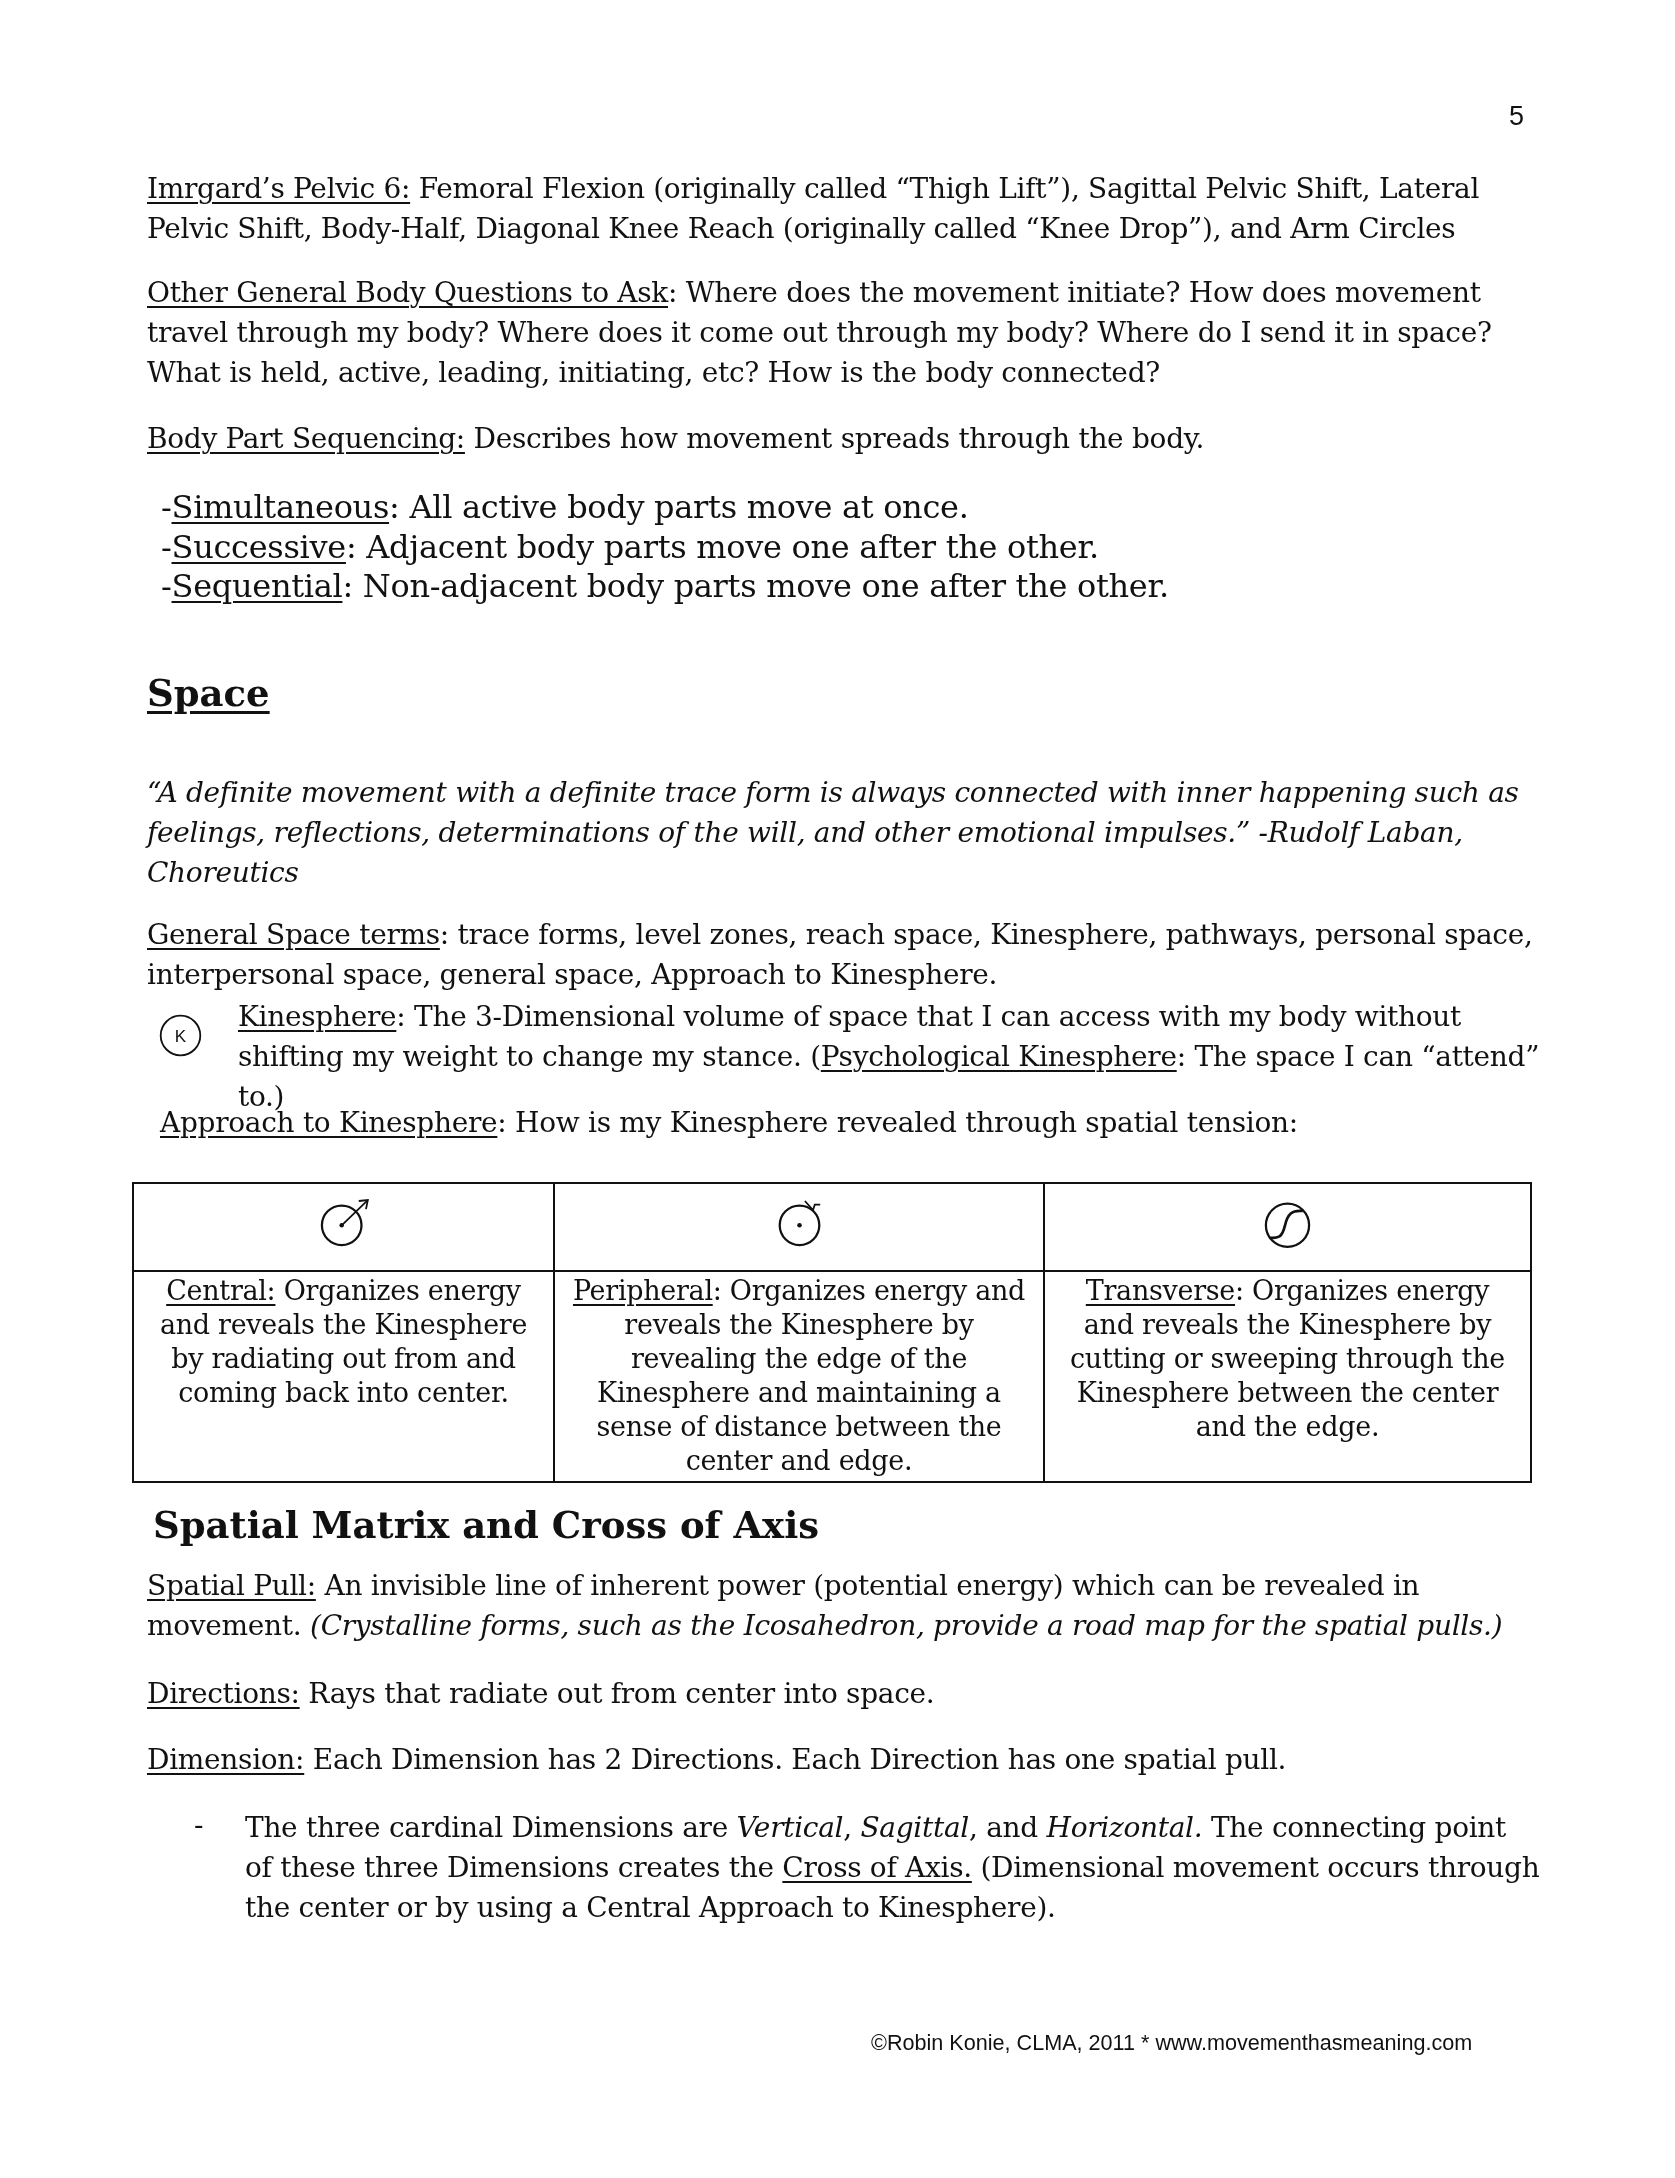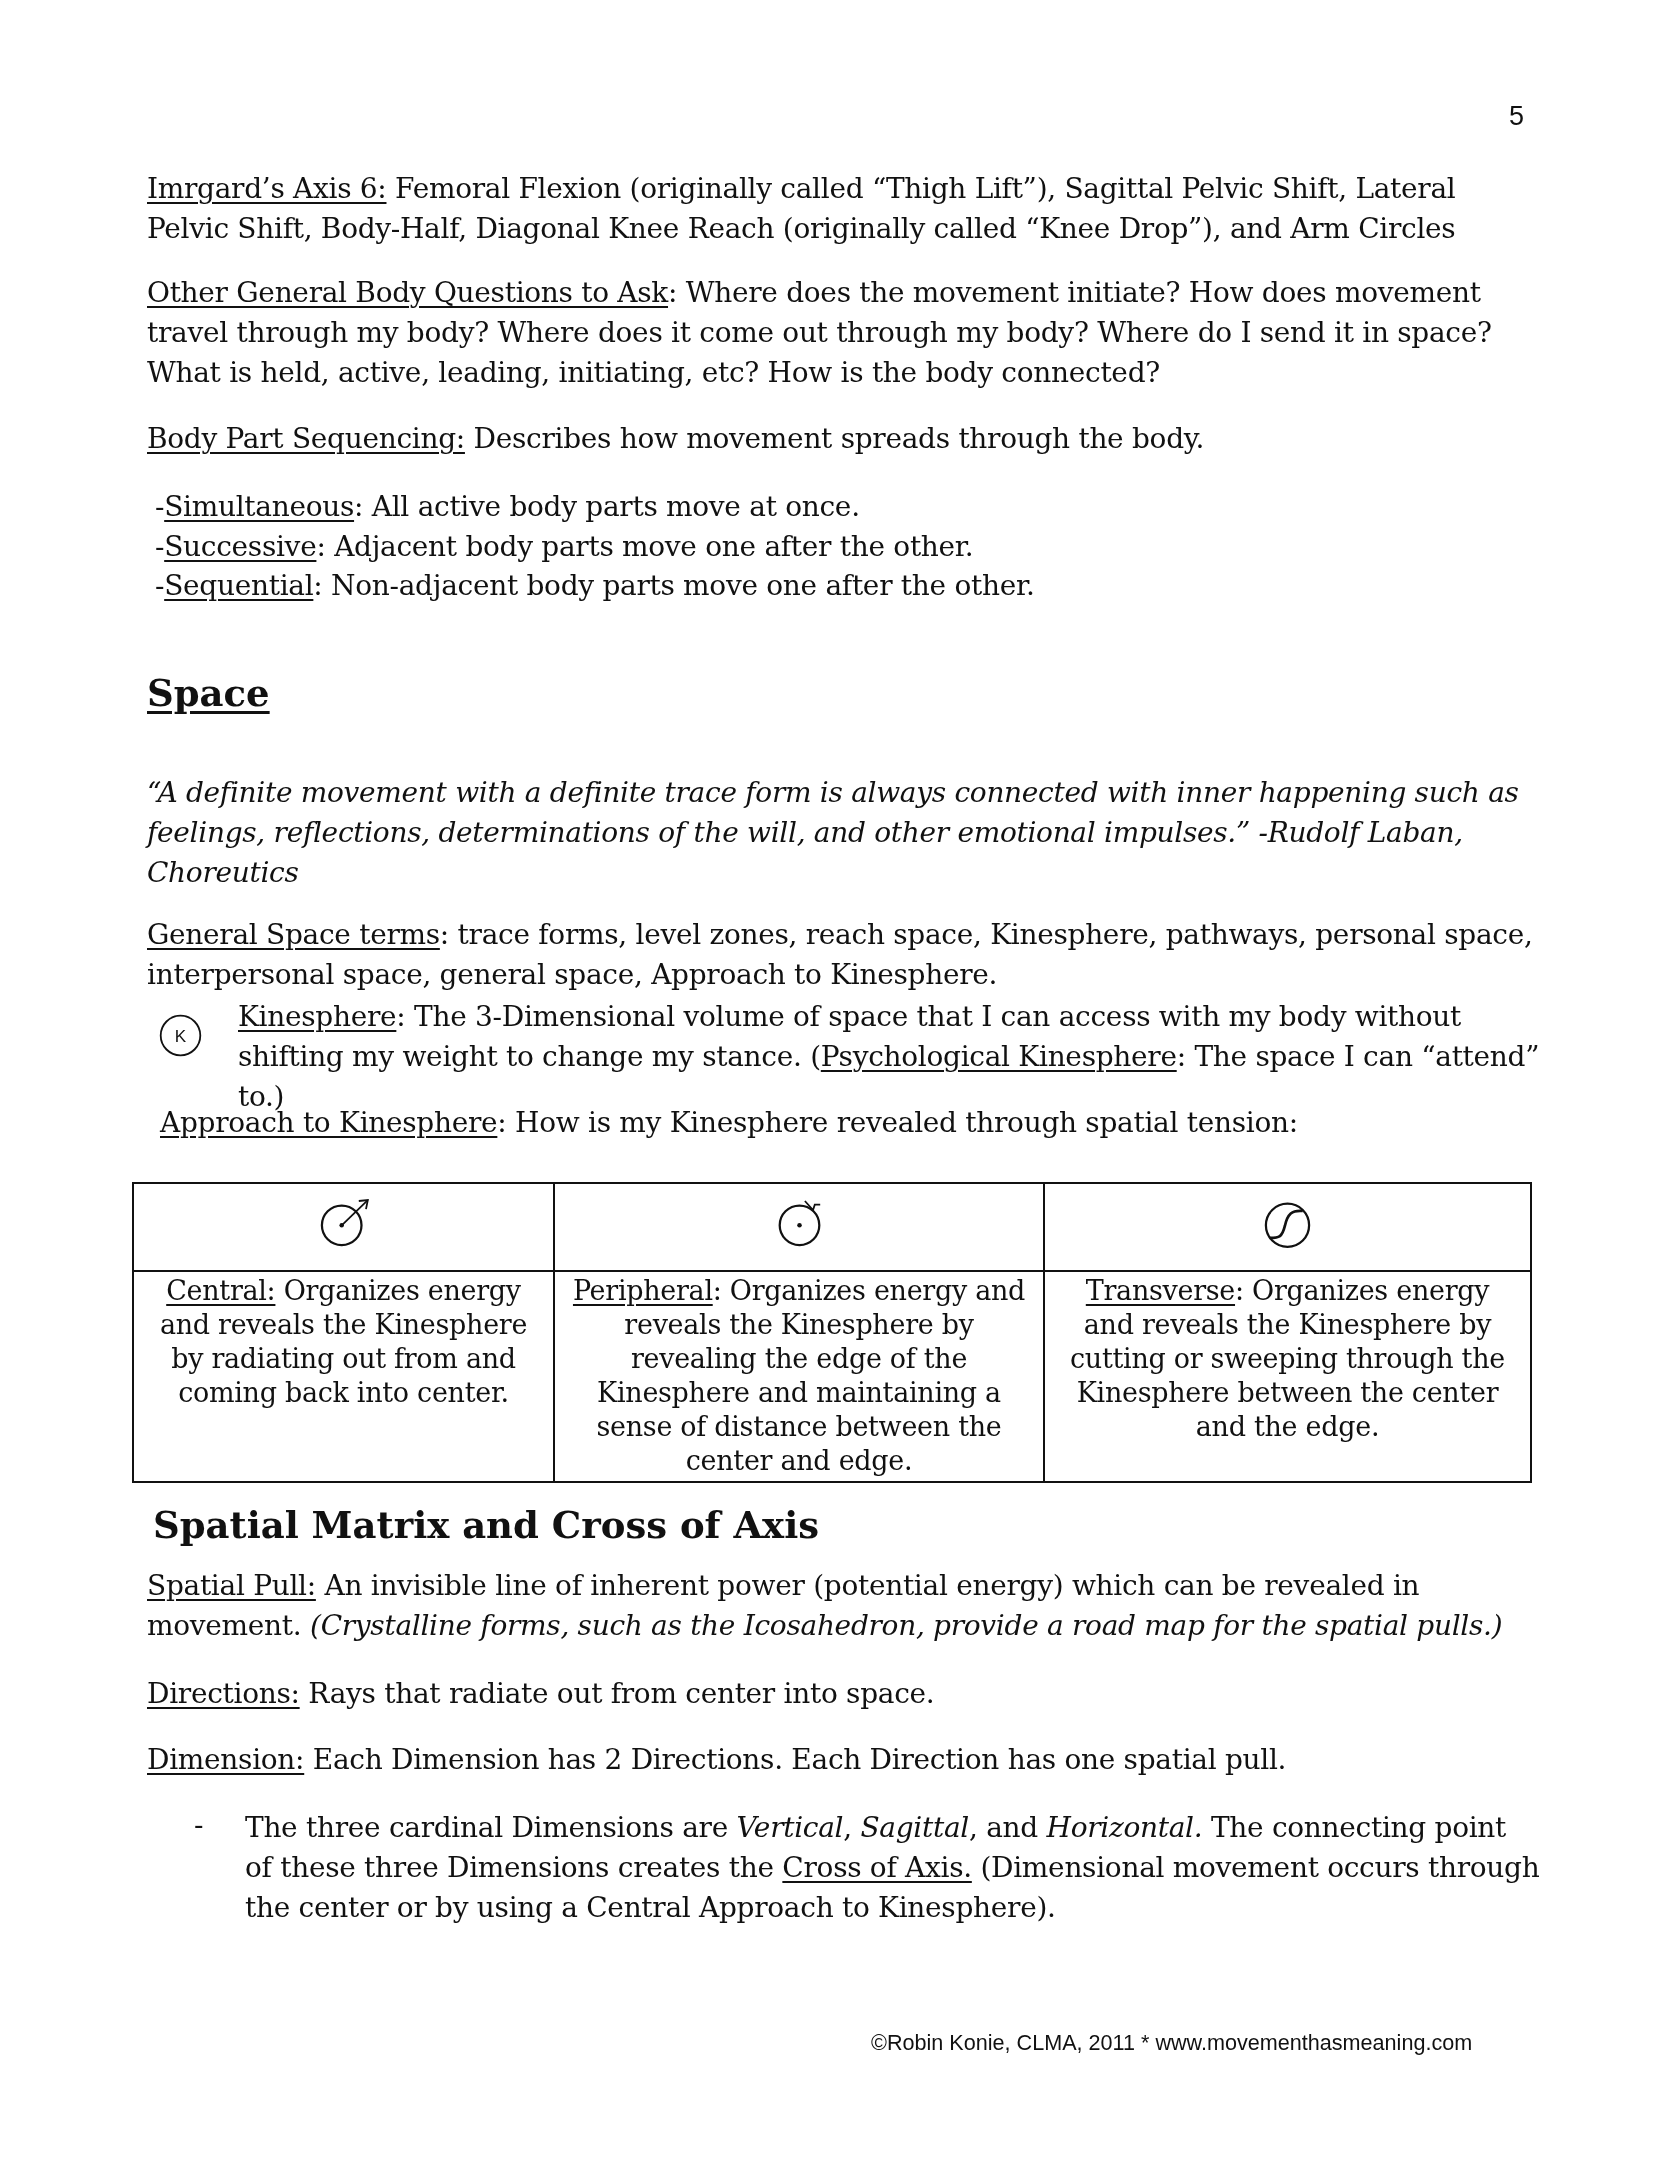--- a/index.html
+++ b/index.html
@@ -3,39 +3,39 @@
 <meta charset="utf-8">
 <style>
   html, body { margin:0; padding:0; background:#ffffff; }
   body { width:1676px; height:2178px; position:relative; overflow:hidden; color:#111; font-family:"DejaVu Serif","Liberation Serif",serif; }
   .blk { position:absolute; left:147px; width:1391px; font-size:28px; line-height:40px; letter-spacing:-0.3px; }
   .u { text-decoration:underline; text-decoration-thickness:1.8px; text-underline-offset:3.6px; }
   .i { font-style:italic; }
   #pagenum { position:absolute; left:1509px; top:101px; font-family:"Liberation Sans","DejaVu Sans",sans-serif; font-size:27px; }
   #space-heading { position:absolute; left:147px; top:671px; font-size:37px; font-weight:bold; text-decoration:underline; text-decoration-thickness:2.7px; text-underline-offset:5.4px; }
   #matrix-heading { position:absolute; left:153px; top:1503px; font-size:37px; font-weight:bold; }
-  .seq { position:absolute; left:155px; font-size:28px; line-height:40px; letter-spacing:-0.3px; }
+  .seq { position:absolute; left:161px; font-size:32px; line-height:40px; letter-spacing:-0.3px; }
   #k-icon { position:absolute; left:158px; top:1013px; width:45px; height:45px; }
   #kin-text { position:absolute; left:238px; top:997px; width:1305px; font-size:28px; line-height:40px; letter-spacing:-0.3px; }
   table#approach { position:absolute; left:132px; top:1182px; width:1400px; border-collapse:collapse; font-size:27px; line-height:34px; letter-spacing:-0.3px; }
   table#approach td { border:2.7px solid #111; vertical-align:top; padding:1.8px 12.6px 3.6px 12.6px;text-align:center; }
   table#approach tr.icons td { height:86px; text-align:center; vertical-align:middle; padding:0; }
   table#approach td.c1 { width:419px; }
   table#approach td.c2 { width:488px; }
   #bullet-dash { position:absolute; left:194px; top:1808px; font-size:28px; }
   #bullet-text { position:absolute; left:245px; top:1808px; width:1296px; font-size:28px; line-height:40px; letter-spacing:-0.3px; }
   #footer { position:absolute; left:871px; top:2030px; font-family:"Liberation Sans","DejaVu Sans",sans-serif; font-size:21.6px; }
 </style>
 </head>
 <body>
 
 <div id="pagenum">5</div>
 
 <div class="blk" style="top:169px;">
-  <span class="u">Imrgard’s Axis 6:</span><span>  Femoral Flexion (originally called “Thigh Lift”), Sagittal Pelvic Shift, Lateral Pelvic Shift, Body-Half, Diagonal Knee Reach (originally called “Knee Drop”), and Arm Circles</span>
+  <span class="u">Imrgard’s Pelvic 6:</span><span>  Femoral Flexion (originally called “Thigh Lift”), Sagittal Pelvic Shift, Lateral Pelvic Shift, Body-Half, Diagonal Knee Reach (originally called “Knee Drop”), and Arm Circles</span>
 </div>
 
 <div class="blk" style="top:273px;">
   <span class="u">Other General Body Questions to Ask</span><span>:  Where does the movement initiate?  How does movement travel through my body?  Where does it come out through my body?  Where do I send it in space?  What is held, active, leading, initiating, etc?  How is the body connected?</span>
 </div>
 
 <div class="blk" style="top:419px;">
   <span class="u">Body Part Sequencing:</span><span>  Describes how movement spreads through the body.</span>
 </div>
 

